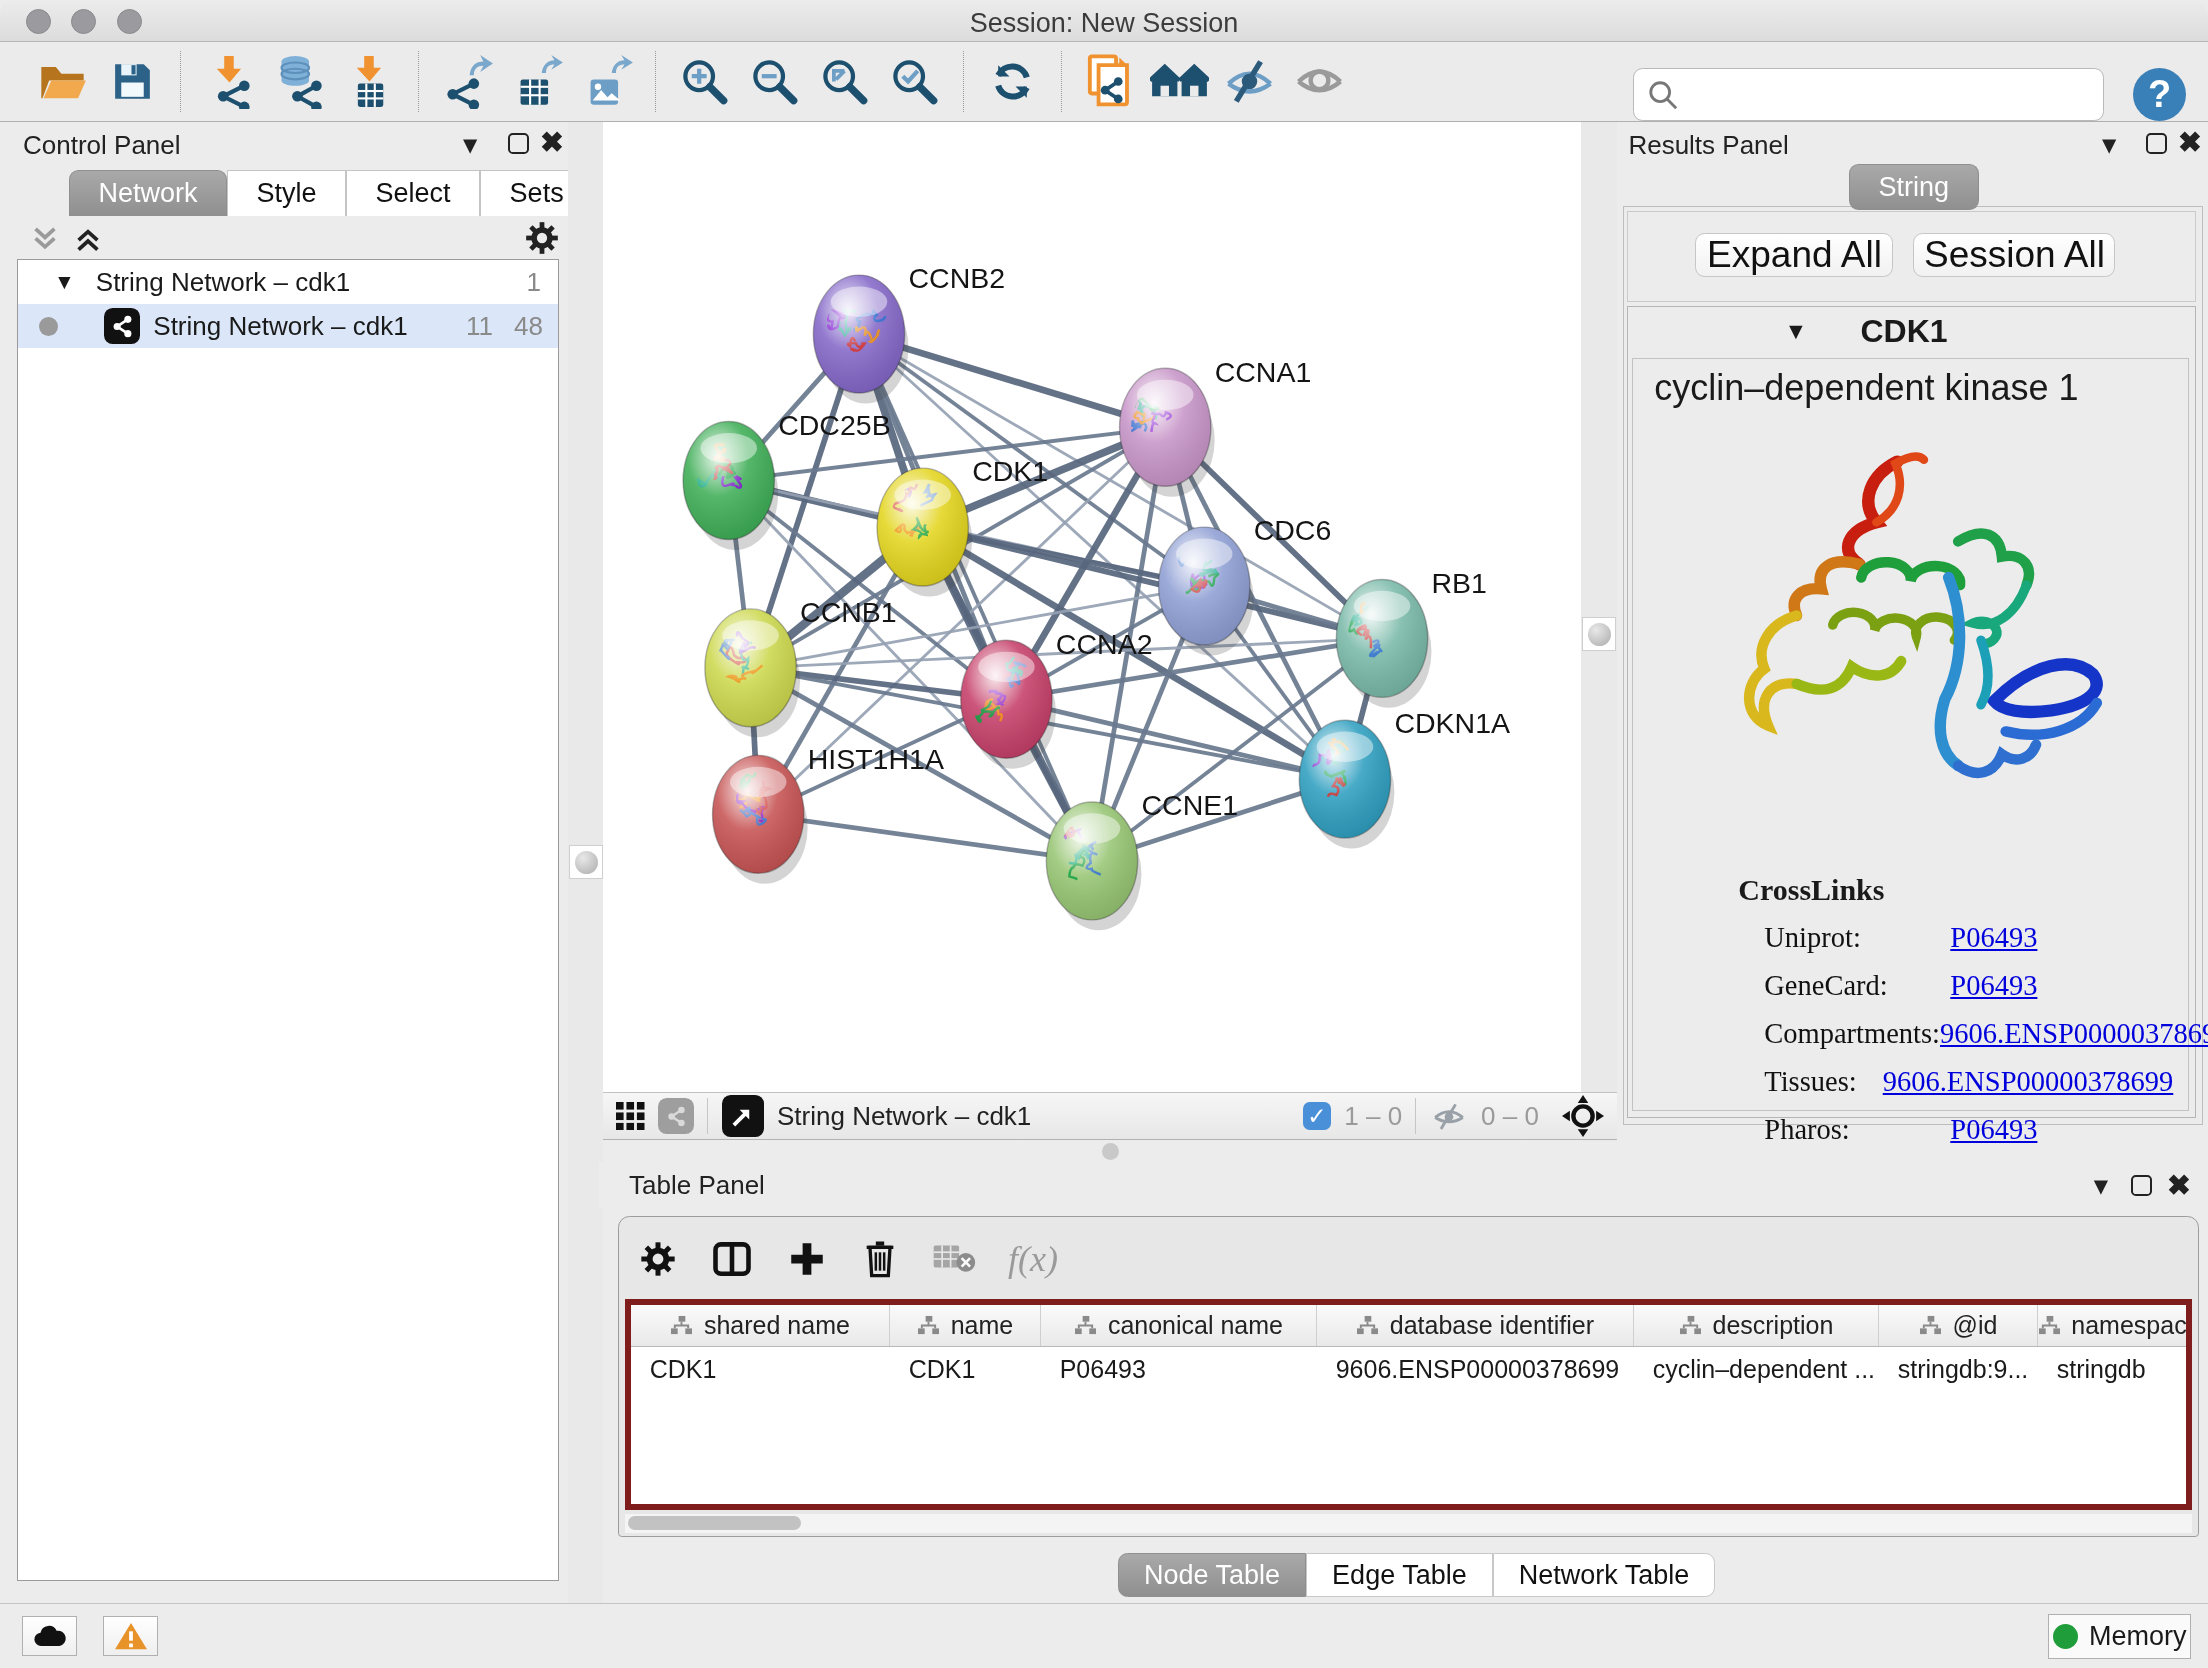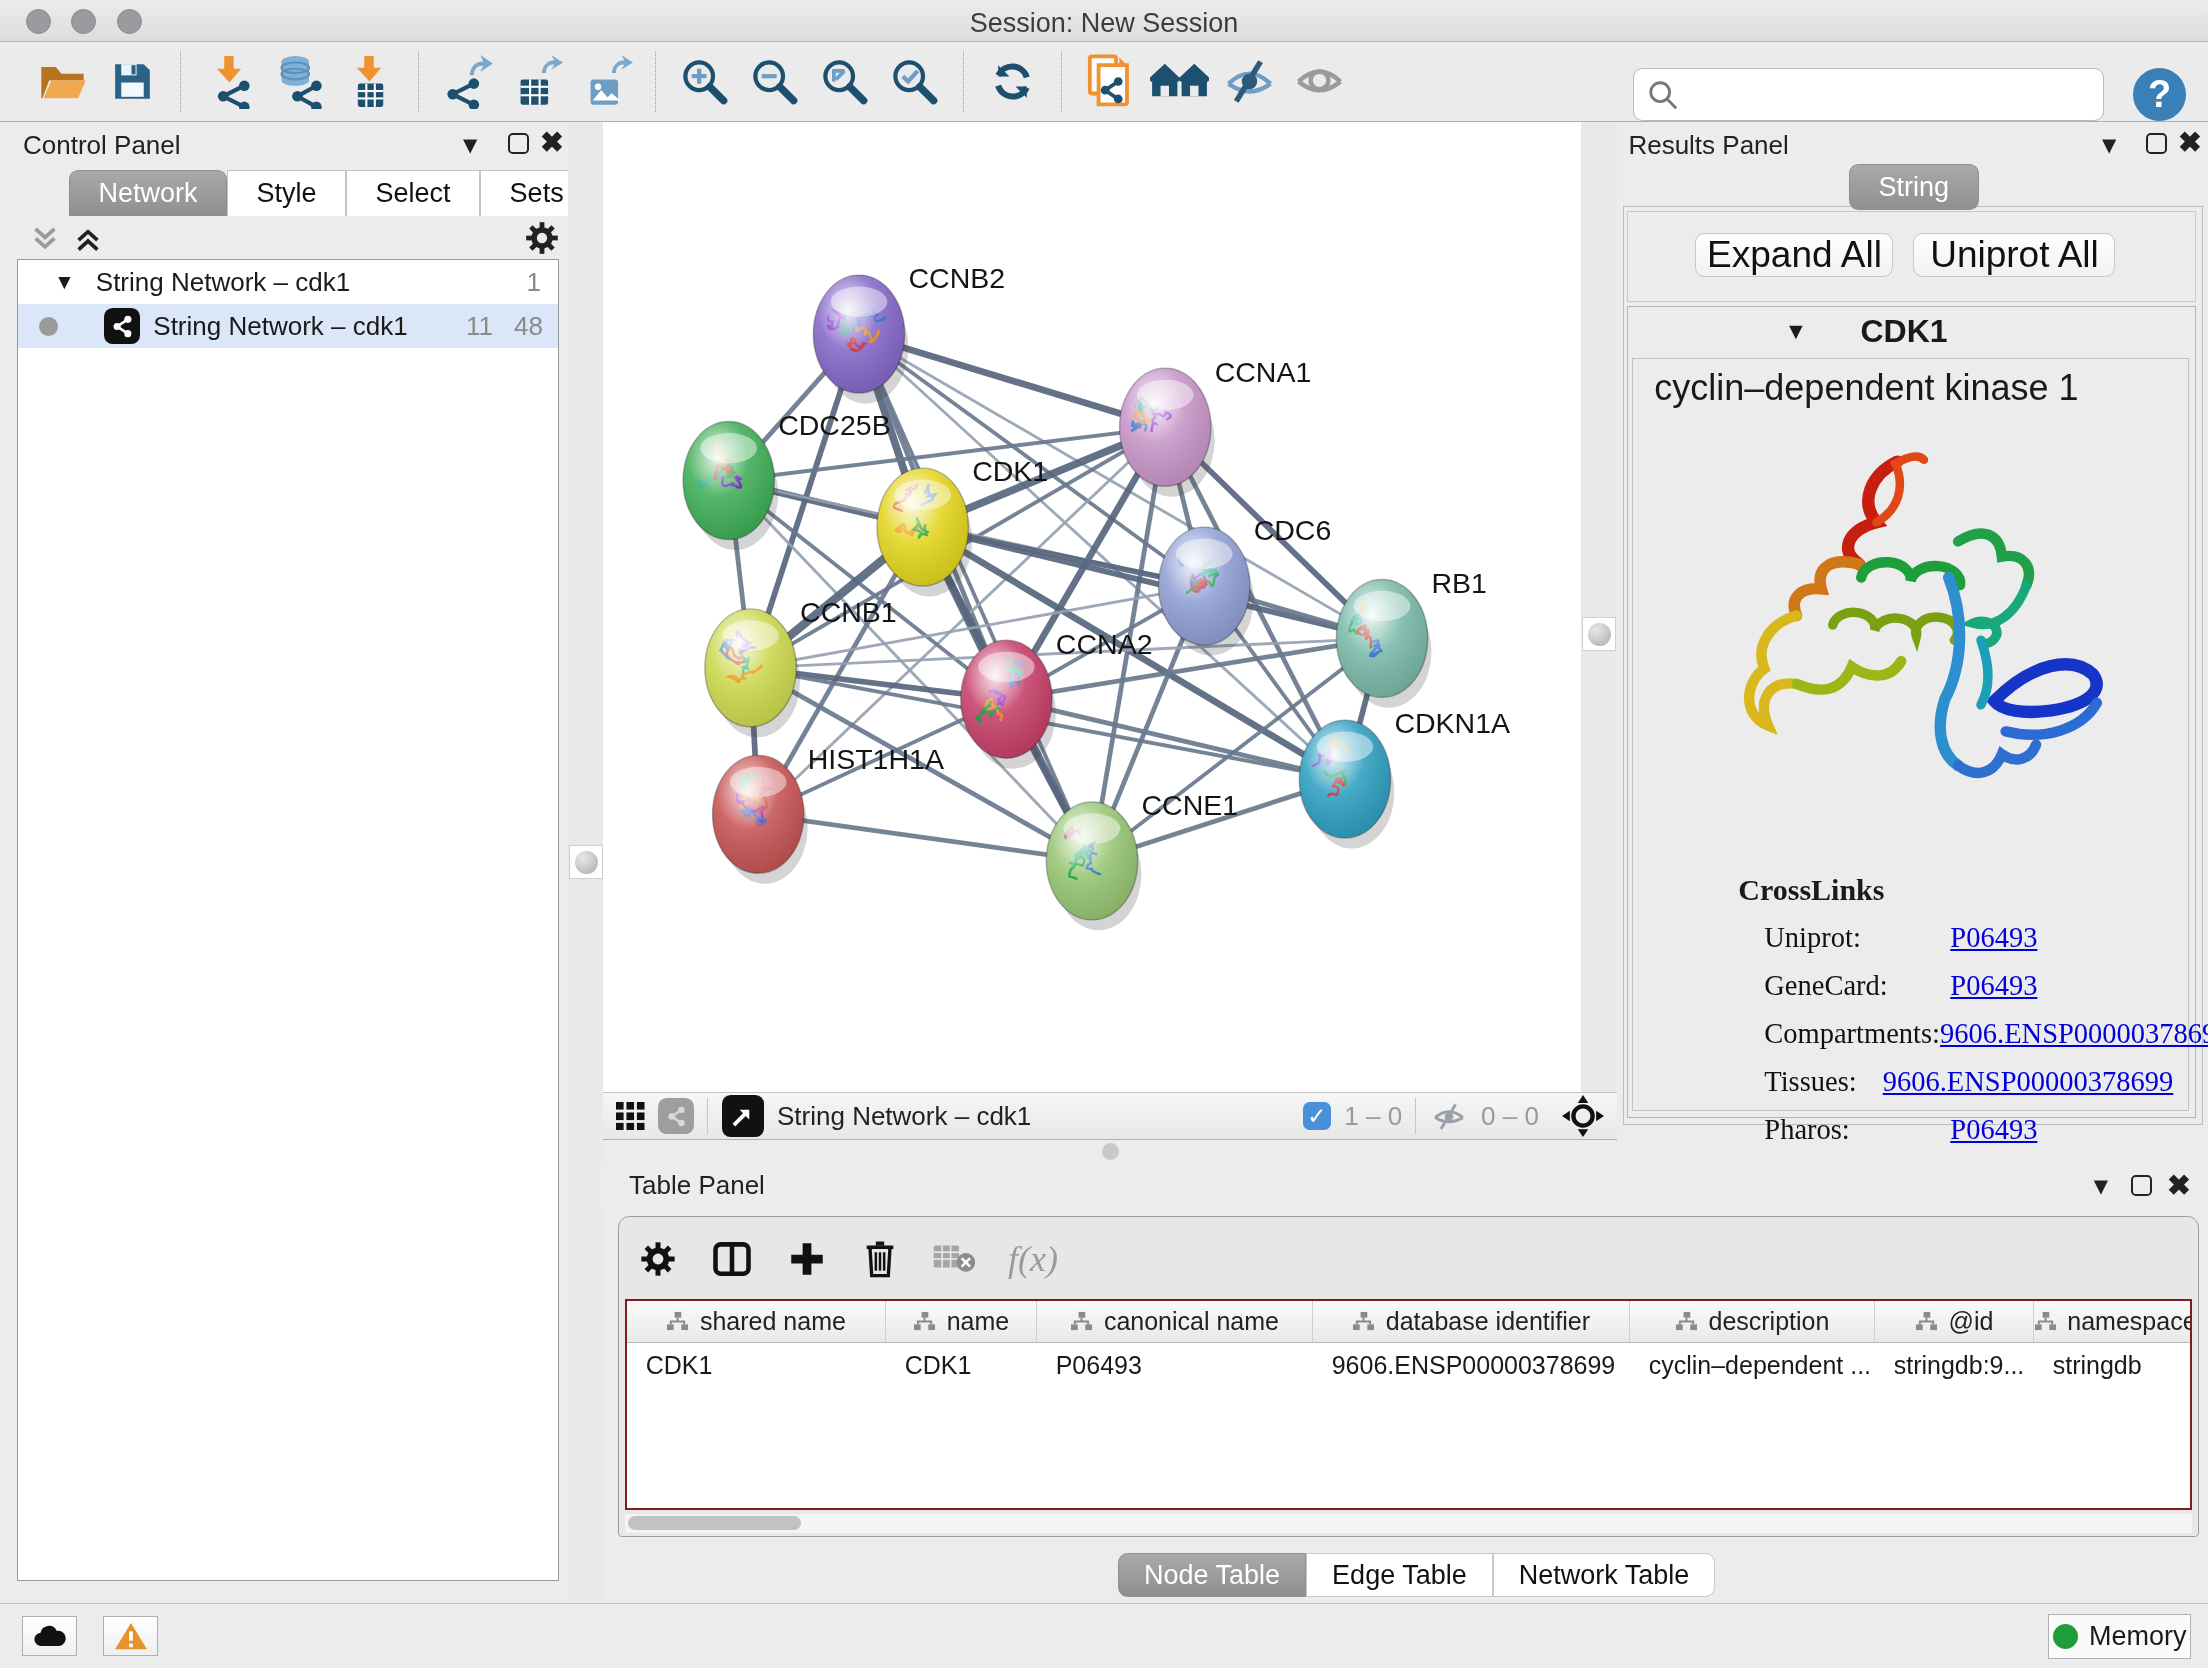--- a/index.html
+++ b/index.html
@@ -74,21 +74,21 @@
   .serif { font-family:"Liberation Serif", serif; }
   .xlink { color:#0000dd; text-decoration:underline; font-size:28.5px; font-family:"Liberation Serif",serif; }
   .xlabel { font-size:28.5px; font-family:"Liberation Serif",serif; color:#111; }
 
   
   .tpanel-head { left:599px; top:1162px; width:1609px; height:46px; background:#ececec; display:flex; align-items:center; }
   .tp-box { left:618px; top:1216px; width:1581px; height:321px; background:#e7e7e7;
     border:1.9px solid #9c9c9c; border-radius:11.4px 11.4px 3.8px 3.8px; }
   .tp-toolbar { left:19px; top:11.4px; height:61px; display:flex; align-items:center; gap:32px; }
   .fx { font-family:"Liberation Serif",serif; font-style:italic; font-size:36px; color:#9a9a9a; }
-  .tbl { left:5.7px; top:82px; width:1567px; height:211px; background:#fff; border:2px solid #7f1d1d; overflow:hidden; }
+  .tbl { left:5.7px; top:82px; width:1567px; height:211px; background:#fff; border:6px solid #7f1d1d; overflow:hidden; }
   .thead { display:flex; height:42px; background:linear-gradient(#fafafa,#e9e9e9); border-bottom:1.9px solid #b9b9b9; }
   .th { display:flex; align-items:center; justify-content:center; gap:9.5px; font-size:25px; color:#222;
     border-right:1px solid #cfcfcf; overflow:hidden; flex:none; }
   .trow { display:flex; height:44px; }
   .td { font-size:25px; padding:7.6px 0 0 19px; overflow:hidden; white-space:nowrap; flex:none; }
   .hscroll { left:5.7px; top:297px; width:1567px; height:19px; background:#f4f4f4; }
   .hthumb { left:3.8px; top:1.9px; width:173px; height:14.3px; border-radius:7.6px; background:#c2c2c2; }
 
   .bottom-tabs { left:1118px; top:1553px; display:flex; }
   .btab { height:44px; padding:0 25px; font-size:27px; display:flex; align-items:center; background:#fff;
@@ -719,21 +719,21 @@
   <div class="abs panel-title" style="left:11.4px; top:7.6px">Results Panel</div>
   <div class="abs pctl" style="left:485px; top:5.7px; font-size:28.5px">▾</div>
   <div class="abs sq" style="left:529px; top:11.4px"></div>
   <div class="abs pctl xmark" style="left:561px; top:3.8px">✖</div>
 
   <div class="abs tab sel" style="left:232px; top:42px; border-radius:9.5px; z-index:2">String</div>
 
   <div class="abs rp-outer">
     <div class="abs btnrow-box">
       <div class="abs wbtn" style="left:67px; top:21px; width:198px">Expand All</div>
-      <div class="abs wbtn" style="left:285px; top:21px; width:202px">Uniprot All</div>
+      <div class="abs wbtn" style="left:285px; top:21px; width:202px">Session All</div>
     </div>
 
     <div class="abs card">
       <span class="abs" style="left:156px; top:11.4px; font-size:23px">▼</span>
       <span class="abs" style="left:232px; top:5.7px; font-size:32px; font-weight:bold">CDK1</span>
 
       <div class="abs card-inner">
         <div class="abs" style="left:21px; top:7.6px; font-size:36px">cyclin–dependent kinase 1</div>
 
         <svg class="abs" style="left:76px; top:76px" width="409" height="399" viewBox="0 0 430 420">

